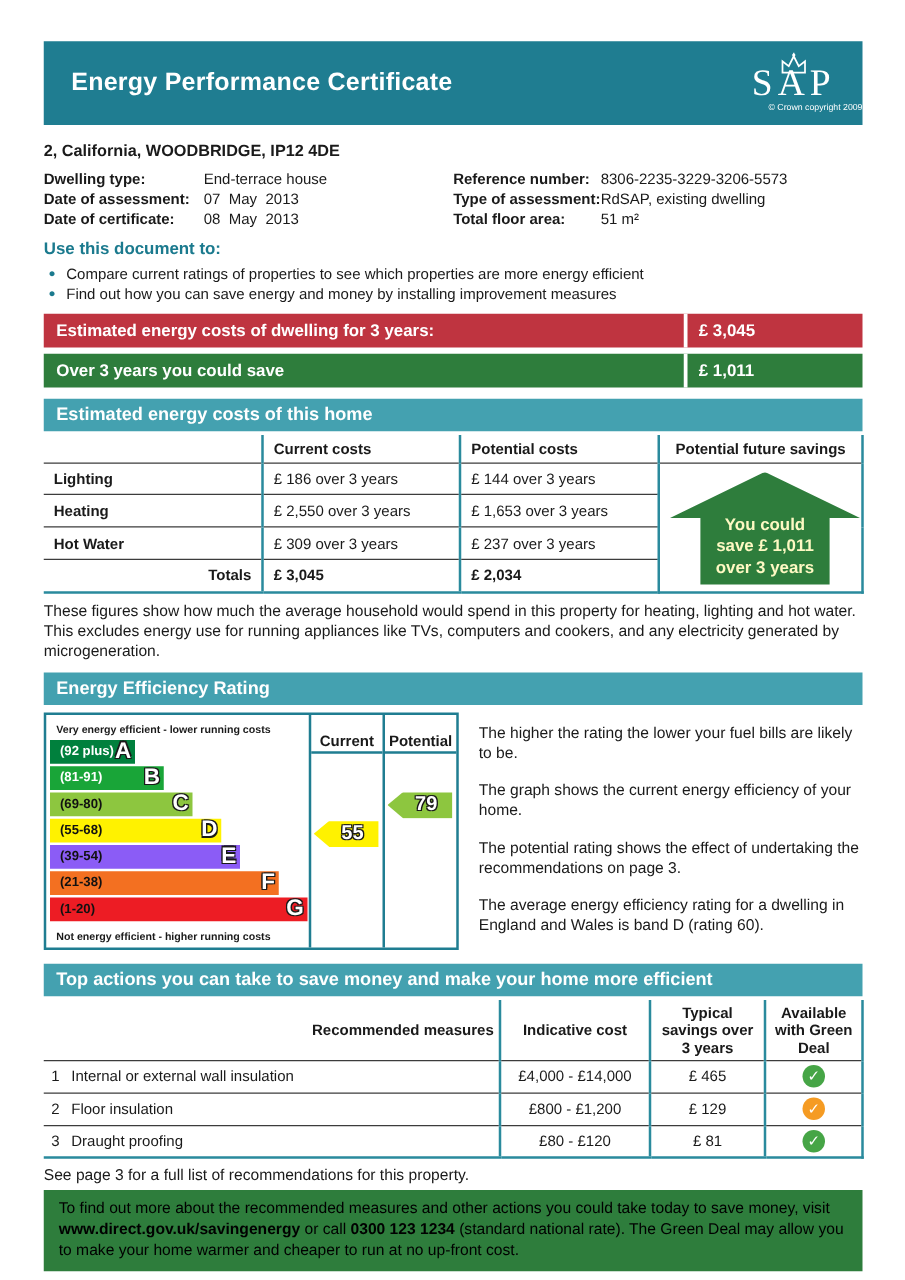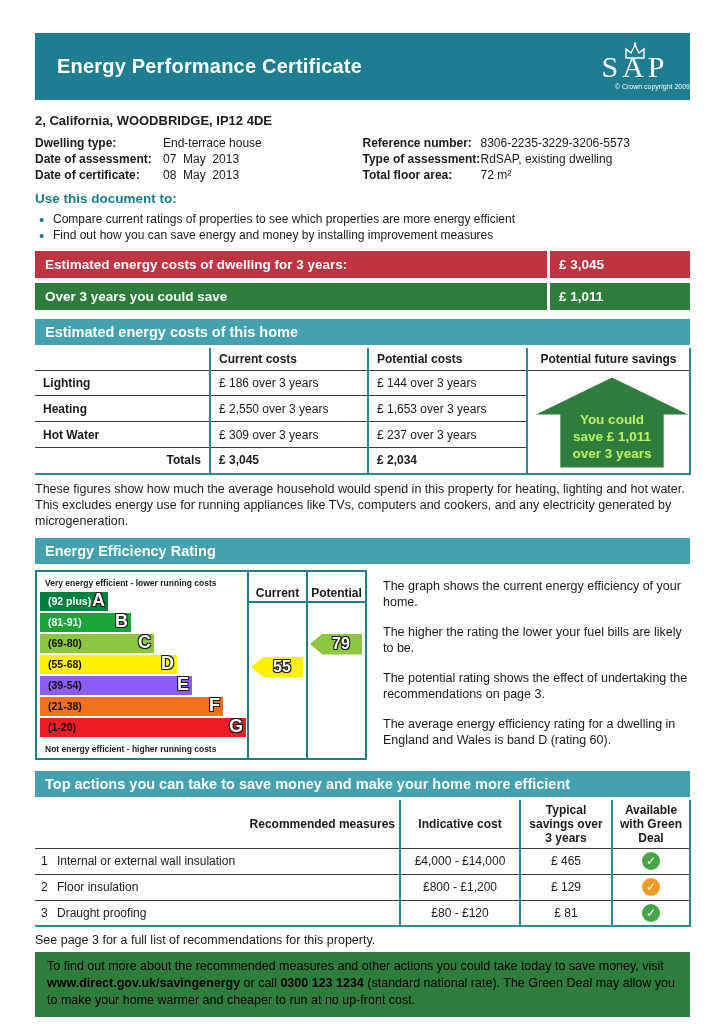--- a/index.html
+++ b/index.html
@@ -63,21 +63,21 @@
   .costs-table .vr { border-right: 2px solid #2a8a9d; }
   .costs-table .hb { border-bottom: 1.5px solid #3c3c3c; }
   .costs-table .teal-bottom { border-bottom: 2px solid #2a8a9d; }
   .costs-table .row-label { font-weight: bold; }
   .costs-table .totals-label { font-weight: bold; text-align: right; }
   .costs-table .totals-val { font-weight: bold; }
   .savings-cell { text-align: center; vertical-align: middle; }
   .house-arrow {
     width: 152px; height: 90px; margin: 4px auto 2px auto; background: #2e7d3c;
     clip-path: polygon(50% 0%, 100% 41%, 84% 41%, 84% 100%, 16% 100%, 16% 41%, 0% 41%);
-    color: #bef264; font-weight: bold; font-size: 13.5px; line-height: 17px;
+    color: #fef9c3; font-weight: bold; font-size: 13.5px; line-height: 17px;
     display: flex; flex-direction: column; justify-content: flex-end; align-items: center;
     padding-bottom: 6px;
   }
   .costs-note { margin-top: 6px; font-size: 12.5px; line-height: 16px; }
 
   
   .eer-wrap { margin-top: 6px; display: flex; }
   .eer-chart { position: relative; width: 332px; height: 190px; border: 2px solid #1f7d91; background: #fff; flex-shrink: 0; }
   .col-line { position: absolute; top: 0; bottom: 0; width: 2px; background: #1f7d91; }
   .col-line.l1 { left: 210px; } .col-line.l2 { left: 269px; }
@@ -183,21 +183,21 @@
         <div class="info-row">
           <span class="info-label">Reference number:</span>
           <span>8306-2235-3229-3206-5573</span>
         </div>
         <div class="info-row">
           <span class="info-label">Type of assessment:</span>
           <span>RdSAP, existing dwelling</span>
         </div>
         <div class="info-row">
           <span class="info-label">Total floor area:</span>
-          <span>72 m²</span>
+          <span>51 m²</span>
         </div>
       </div>
     </div>
 
     <div class="use-heading">Use this document to:</div>
     <div class="bullet-list">
       <div class="bullet-item">
         <span class="bullet-dot">•</span>
         <span>Compare current ratings of properties to see which properties are more energy efficient</span>
       </div>
@@ -298,22 +298,22 @@
           <div class="band w6 dark">
             <span class="band-range">(1-20)</span>
             <span class="band-letter">G</span>
           </div>
         </div>
         <div class="eer-bottom-label">Not energy efficient - higher running costs</div>
         <div class="rating-arrow arrow-current">55</div>
         <div class="rating-arrow arrow-potential">79</div>
       </div>
       <div class="eer-text">
+        <p>The higher the rating the lower your fuel bills are likely to be.</p>
         <p>The graph shows the current energy efficiency of your home.</p>
-        <p>The higher the rating the lower your fuel bills are likely to be.</p>
         <p>The potential rating shows the effect of undertaking the recommendations on page 3.</p>
         <p>The average energy efficiency rating for a dwelling in England and Wales is band D (rating 60).</p>
       </div>
     </div>
 
     <div class="section-banner">Top actions you can take to save money and make your home more efficient</div>
     <table class="actions-table">
       <colgroup>
           <col class="a0">
           <col class="a1">

